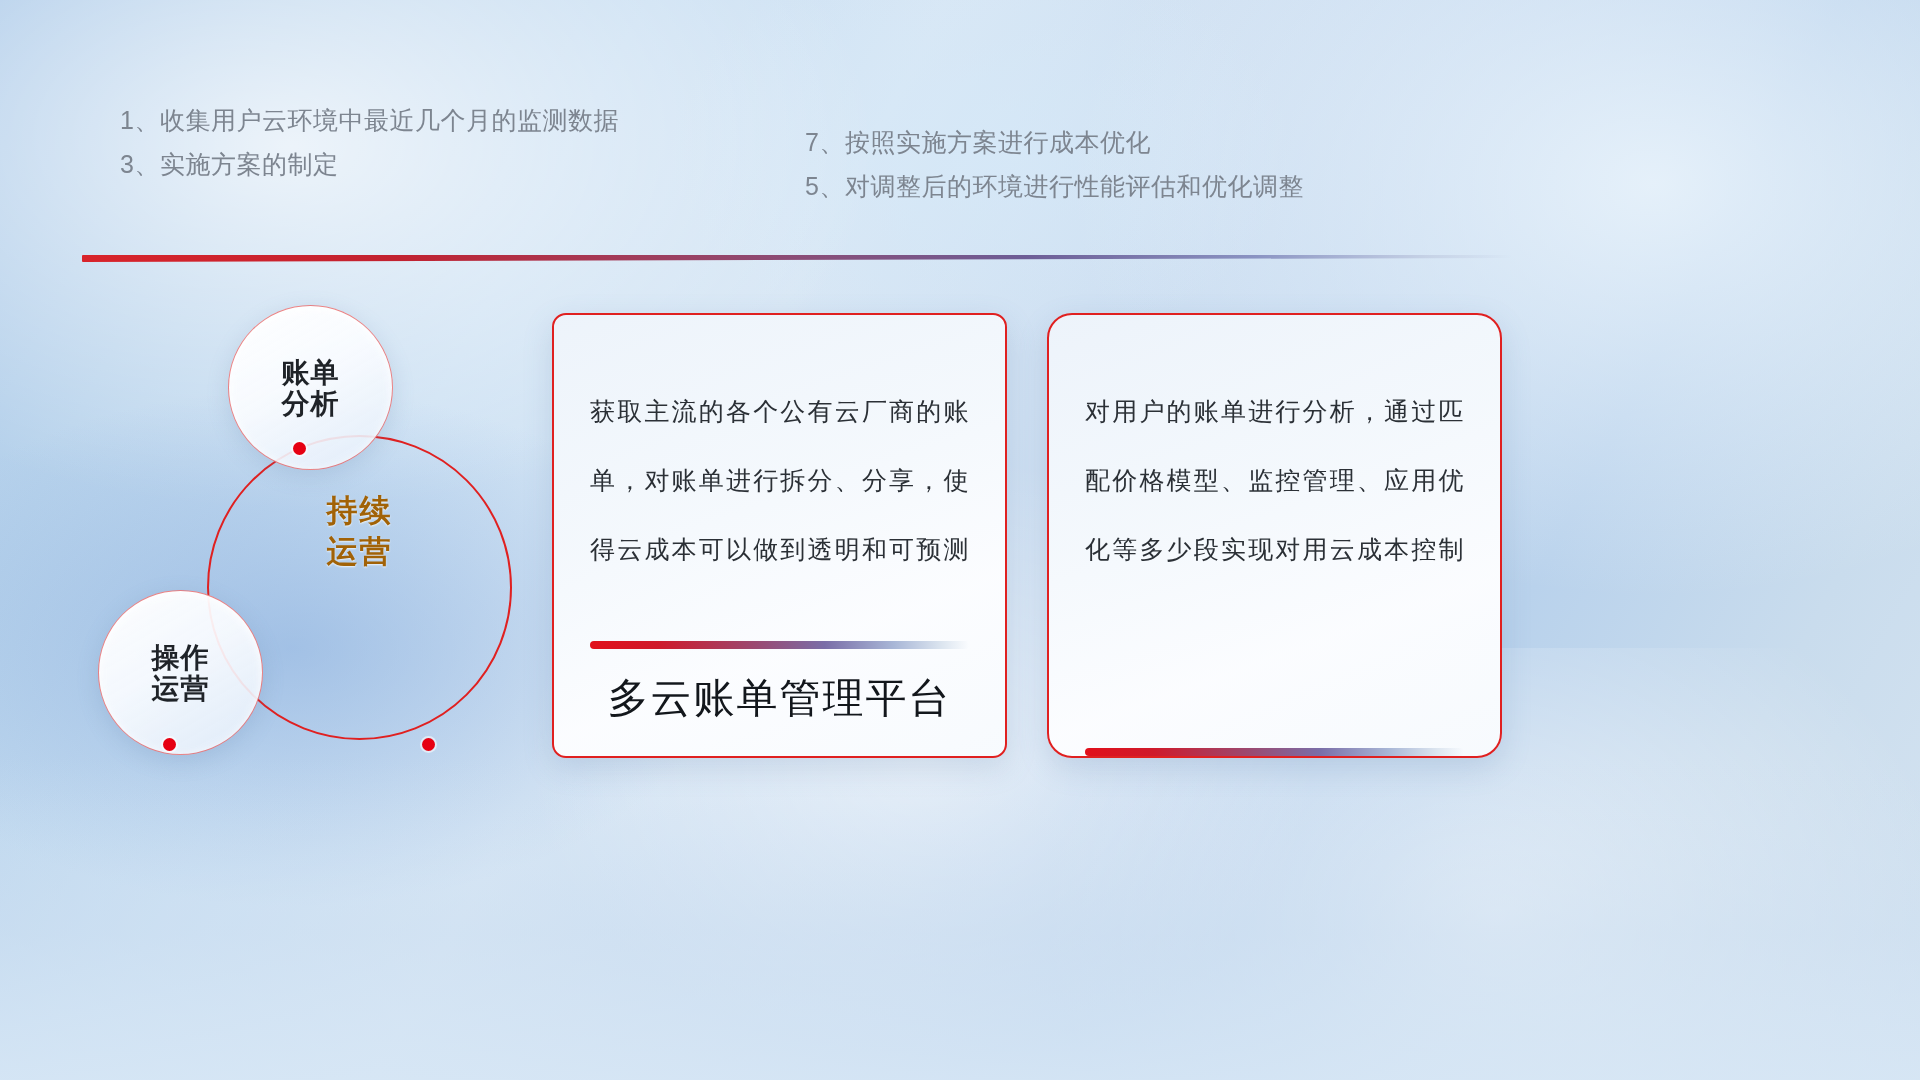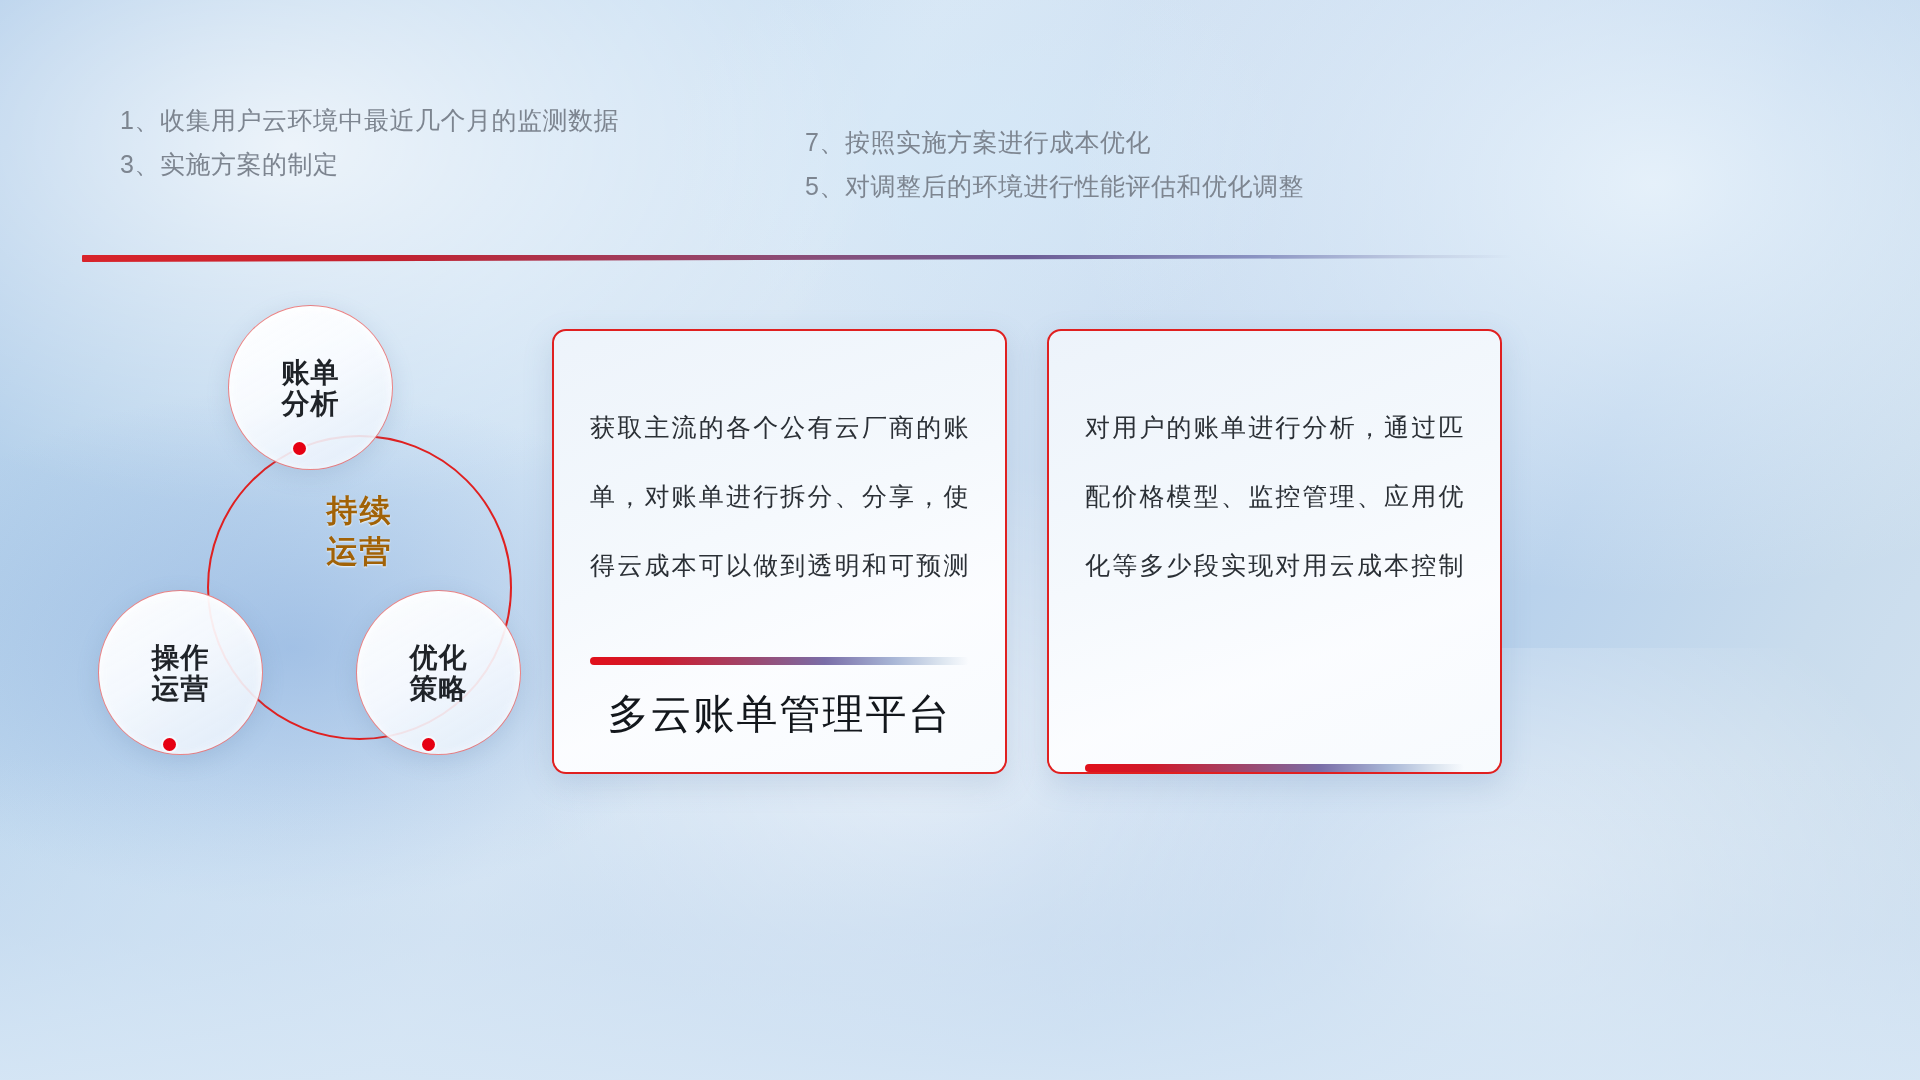--- a/index.html
+++ b/index.html
@@ -125,24 +125,24 @@
     top:313px; width:455px; height:445px;
     border:2px solid #e02020;
     border-radius:14px;
     background:linear-gradient(160deg,
        rgba(238,244,251,.96) 0%,
        rgba(245,249,253,.97) 40%,
        rgba(252,253,255,.98) 70%,
        rgba(248,251,254,.97) 100%);
     box-shadow:0 10px 30px rgba(90,125,170,.20);
     padding:62px 36px 0 36px;
-    display:flex; flex-direction:column;margin-top:16px;
+    display:flex; flex-direction:column;
   }
   .card-1 { left:552px; }
-  .card-2 { left:1047px; }
+  .card-2 { left:1047px;border-radius:25px; }
 
   .card-body {
     font-size:25px;
     line-height:69px;
     color:#2b3036;
     letter-spacing:.5px;
     text-align:justify;
     text-align-last:justify;
     flex:0 0 auto;
   }
@@ -191,24 +191,20 @@
 运营</div>
 
   <div class="bubble bubble-top">
     <span class="bubble-label">账单
 分析</span>
   </div>
   <div class="bubble bubble-left">
     <span class="bubble-label">操作
 运营</span>
   </div>
-  <div class="bubble bubble-right">
-    <span class="bubble-label">优化
-策略</span>
-  </div>
 
   <div class="node-dot dot-top"></div>
   <div class="node-dot dot-left"></div>
   <div class="node-dot dot-right"></div>
 </div>
 
 <div class="card card-1">
   <div class="card-body">获取主流的各个公有云厂商的账单，对账单进行拆分、分享，使得云成本可以做到透明和可预测</div>
   <div class="card-divider"></div>
   <div class="card-title">多云账单管理平台</div>

